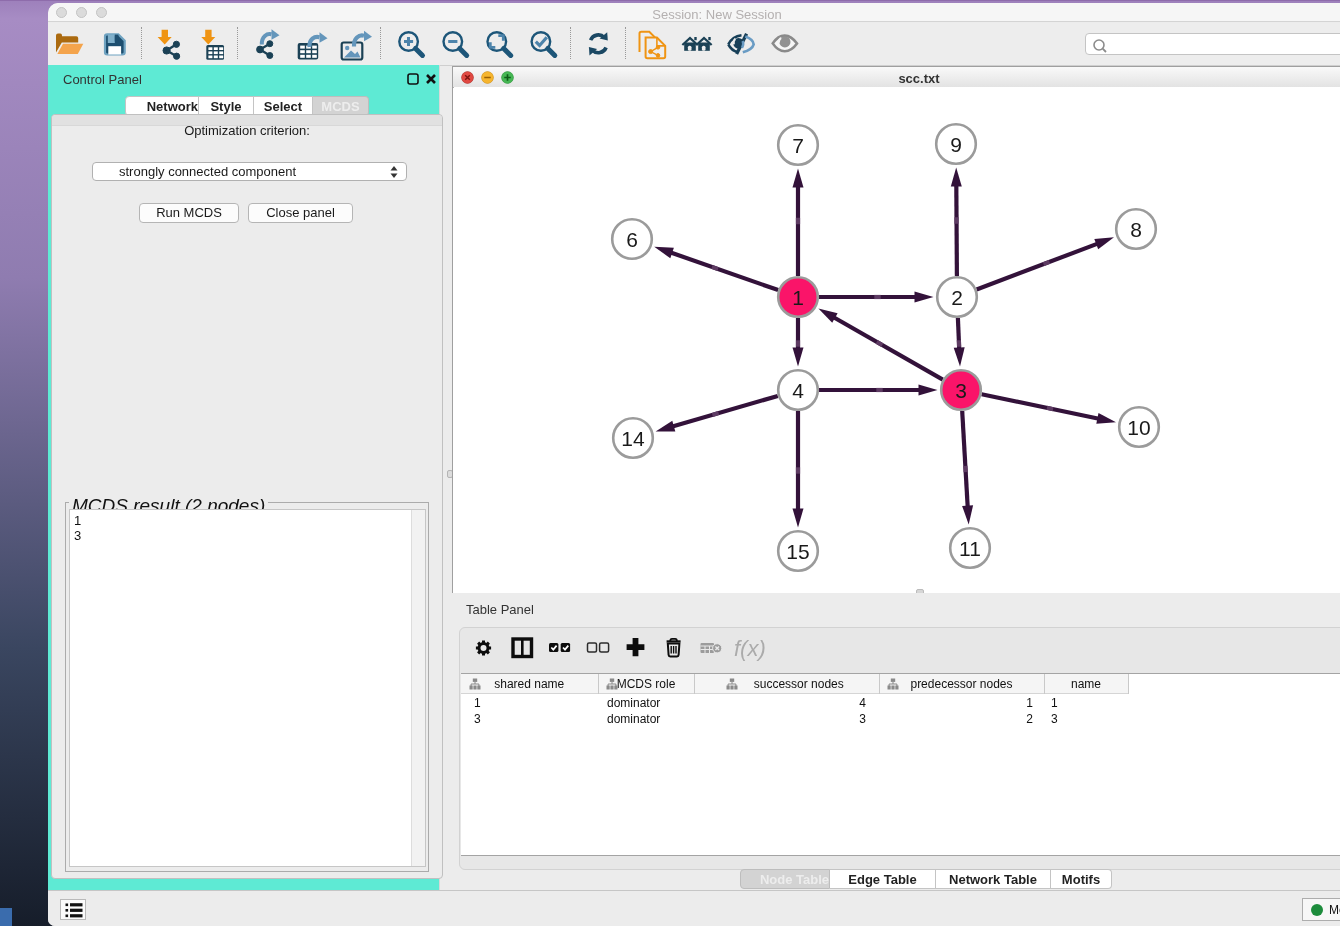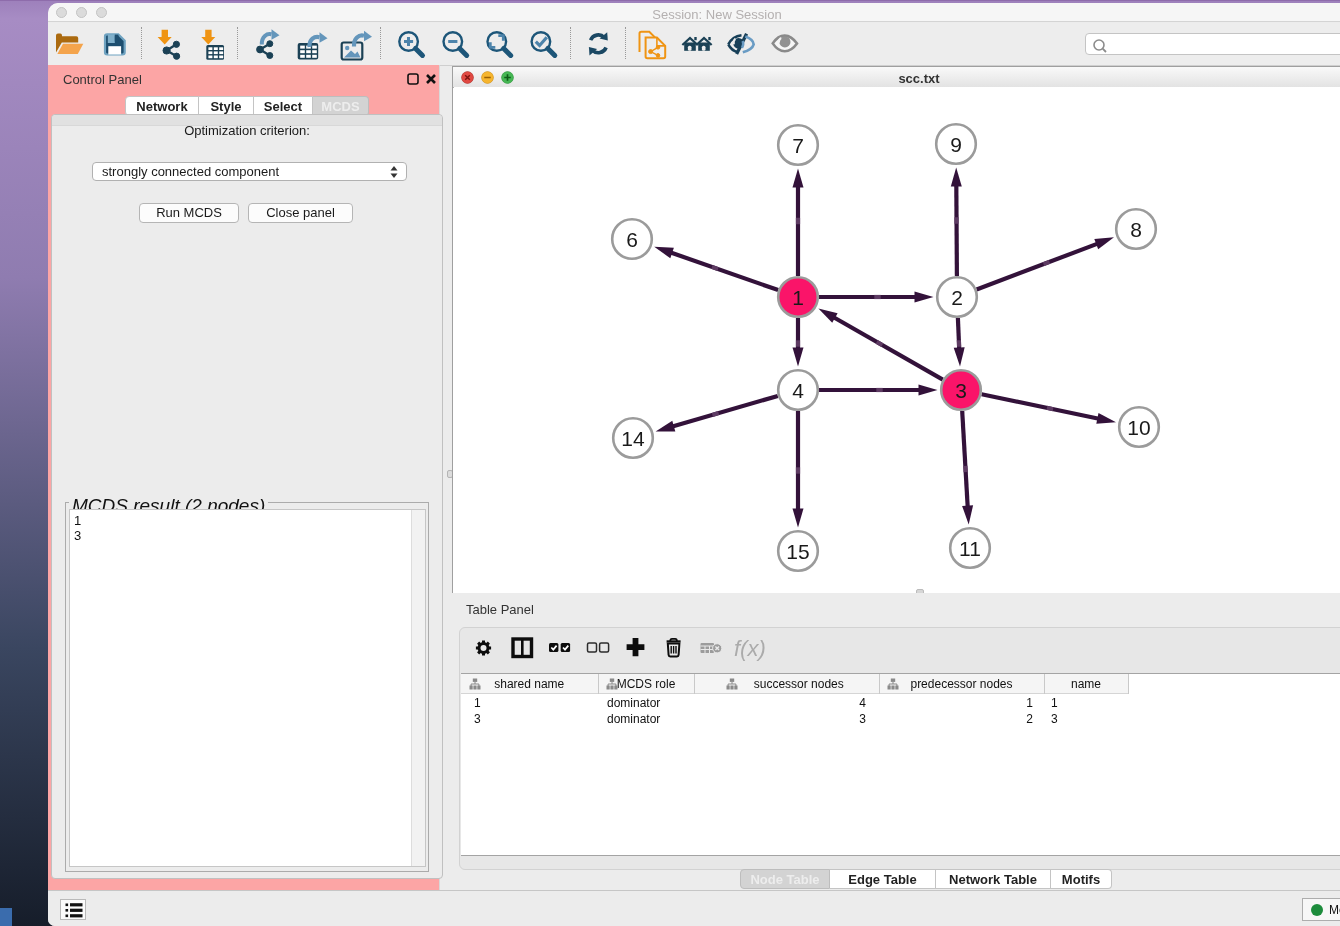--- a/index.html
+++ b/index.html
@@ -9,33 +9,33 @@
 #win { position:absolute; left:0; top:3px; width:1338px; height:923px; background:#ececec; border-radius:10px 10px 7px 7px; overflow:hidden;margin-left:48px; }
 
 #titlebar { position:absolute; left:0; top:0; width:100%; height:19px; background:#f6f6f6; border-radius:10px 10px 0 0; border-bottom:1px solid #d4d4d4;}
 .tl { position:absolute; top:4px; width:11px; height:11px; border-radius:50%; background:#dbdbdb; border:1px solid #c3c3c3; }
 #title-text { position:absolute; top:4px; width:100%; text-align:center; font-size:13px; color:#b4b0b0; }
 
 #toolbar { position:absolute; left:0; top:20px; width:100%; height:43px; background:#ededed; border-bottom:1px solid #cfcfcf; }
 .tbsep { position:absolute; top:4px; height:32px; width:0; border-left:1px dotted #999; }
 #searchbox { position:absolute; left:1037px; top:10px; width:293px; height:22px; background:#fff; border:1px solid #c4c4c4; border-radius:4px; }
 
-#cpanel { position:absolute; left:0; top:62px; width:392px; height:825px; background:#fca5a5; border-right:1px solid #d8d8d8; }
+#cpanel { position:absolute; left:0; top:62px; width:392px; height:825px; background:#5eead4; border-right:1px solid #d8d8d8; }
 #cpanel .ptitle { position:absolute; left:15px; top:7px; font-size:13px; color:#333; }
 
 .seg { position:absolute; display:flex; font-size:13px; font-weight:700; color:#222; }
 .seg div { background:#fff; border:1px solid #c4c4c4; border-left:none; text-align:center; height:20px; line-height:19px; }
-.seg div:first-child { border-left:1px solid #c4c4c4; border-radius:4px 0 0 4px; }
+.seg div:first-child { border-left:1px solid #c4c4c4; border-radius:4px 0 0 4px;text-align:right; }
 .seg div:last-child { border-radius:0 4px 4px 0; }
 .seg div.sel { background:#d3d3d3; color:#ededed; border-color:#bdbdbd; }
 #cp-tabs { left:77px; top:31px; }
 #cp-box { position:absolute; left:3px; top:49px; width:392px; height:765px; border:1px solid #c0c0c0; border-radius:4px; background:#ececec; }
 #cp-box .topstrip { position:absolute; left:0; top:0; width:100%; height:11px; background:#e1e1e1; border-bottom:1px solid #d8d8d8; border-radius:4px 4px 0 0;}
 #optlabel { position:absolute; left:0; top:8px; width:100%; text-align:center; font-size:13px; color:#1a1a1a; }
-#combo { position:absolute; left:40px; top:47px; width:315px; height:19px; background:#fff; border:1px solid #b1b1b1; border-radius:4px; font-size:13px; color:#1a1a1a; line-height:17px; padding-left:9px; }
+#combo { position:absolute; left:40px; top:47px; width:315px; height:19px; background:#fff; border:1px solid #b1b1b1; border-radius:4px; font-size:13px; color:#1a1a1a; line-height:17px; padding-left:26px; }
 .pbtn { position:absolute; top:88px; height:20px; background:#fcfcfc; border:1px solid #b5b5b5; border-radius:4px; font-size:13px; color:#1a1a1a; text-align:center; line-height:18px; }
 #btn-run { left:87px; width:100px; }
 #btn-close { left:196px; width:105px; }
 
 #fieldset { position:absolute; left:13px; top:387px; width:364px; height:370px; border:1px solid #ababab; }
 #fieldset-legend { position:absolute; left:3px; top:-8px; background:#ececec; font-size:19px; color:#111; padding:0 3px;font-style:italic; }
 #fieldset-inner { position:absolute; left:3px; top:6px; width:357px; height:358px; background:#fff; border:1px solid #c6c6c6; font-size:13px; color:#111; line-height:15px; padding:3px 0 0 4px; }
 #fieldset-scroll { position:absolute; right:0; top:0; width:14px; height:356px; background:#f2f2f2; border-left:1px solid #ddd; }
 
 #netwin { position:absolute; left:404px; top:63px; width:934px; height:527px; background:#fff; border:1px solid #9f9f9f; border-bottom:none; }

